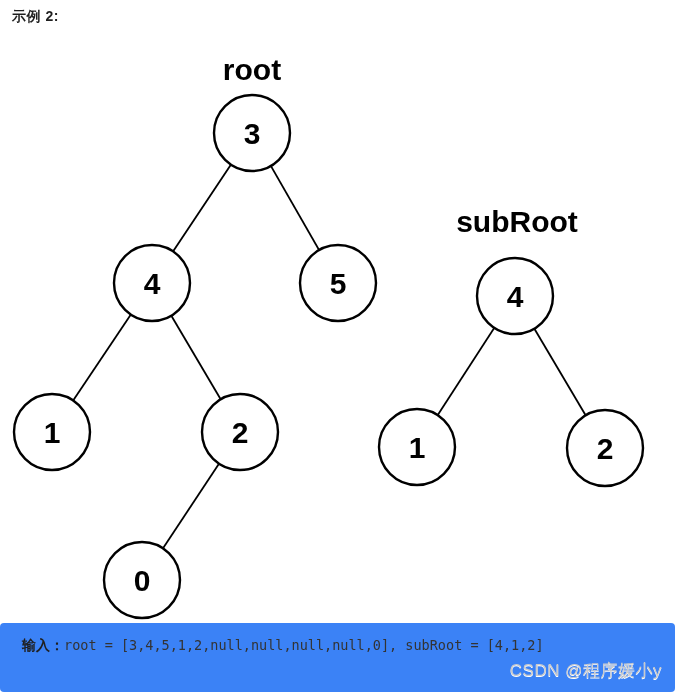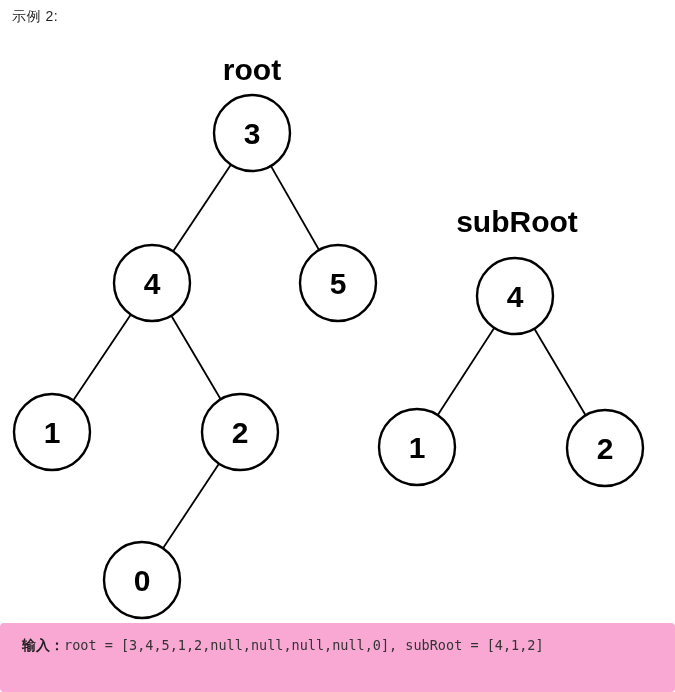--- a/index.html
+++ b/index.html
@@ -15,37 +15,37 @@
     position: relative;
     width: 675px;
     height: 692px;
     background: #ffffff;
   }
   .example-label {
     position: absolute;
     left: 12px;
     top: 8px;
     font-size: 14px;
-    font-weight: 400;
+    font-weight: 700;
     color: #1f1f1f;
     letter-spacing: 0.5px;
   }
   .tree-svg {
     position: absolute;
     left: 0;
     top: 0;
   }
   .io-block {
     position: absolute;
     left: 0;
     top: 623px;
     width: 675px;
     height: 69px;
     box-sizing: border-box;
-    background: #f9a8d4;
+    background: #3b82f6;
     border-radius: 4px;
     padding: 10px 14px 13px 22px;
   }
   .io-line {
     font-size: 14px;
     line-height: 25px;
     white-space: nowrap;
     color: #222222;
   }
   .io-label {
@@ -104,14 +104,15 @@
       <text x="605" y="448" text-anchor="middle" dy="0.35em" font-size="30" font-weight="700" font-family="&quot;Liberation Sans&quot;, sans-serif" fill="#000000">2</text>
       <text x="517" y="232" text-anchor="middle" font-size="30" font-weight="700" font-family="&quot;Liberation Sans&quot;, sans-serif" fill="#000000">subRoot</text>
     </svg>
 
   <div class="io-block">
     <div class="io-line">
       <span class="io-label">输入：</span><span class="io-code">root = [3,4,5,1,2,null,null,null,null,0], subRoot = [4,1,2]</span>
     </div>
   </div>
 
+  <div class="watermark">CSDN @程序媛小y</div>
 
 </div>
 
 </body></html>

